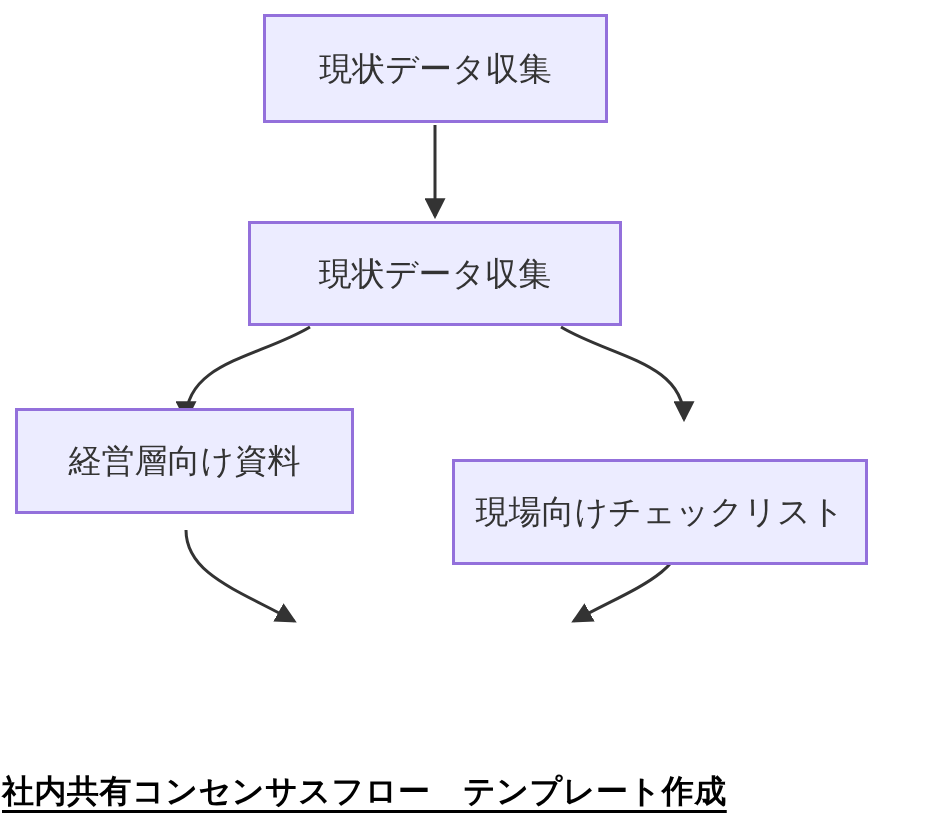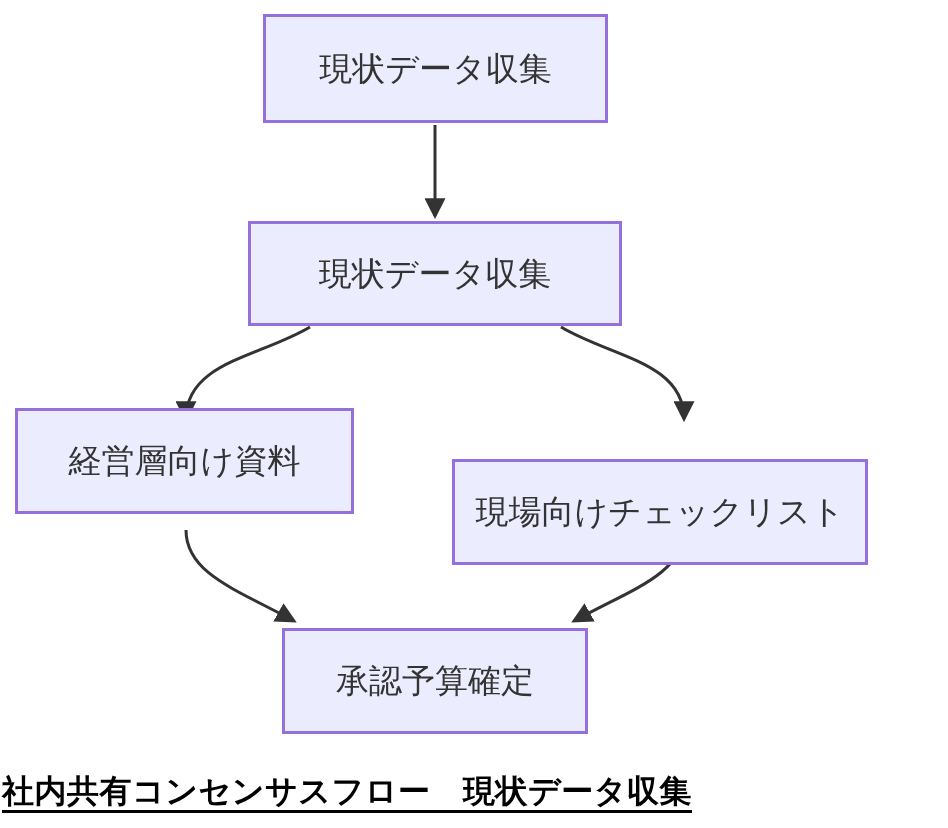--- a/index.html
+++ b/index.html
@@ -83,19 +83,16 @@
   </div>
 
   <div class="node" style="left:15px; top:408px; width:339px; height:106px;">
     <span>経営層向け資料</span>
   </div>
 
   <div class="node" style="left:452px; top:423px; width:416px; height:106px;margin-top:36px;">
     <span>現場向けチェックリスト</span>
   </div>
 
-  <div class="node" style="left:282px; top:628px; width:306px; height:106px;">
-    <span>承認予算確定</span>
-  </div>
 
-  <div class="caption">社内共有コンセンサスフロー　現状データ収集</div>
+  <div class="caption">社内共有コンセンサスフロー　テンプレート作成</div>
 
 </div>
 
 </body></html>

